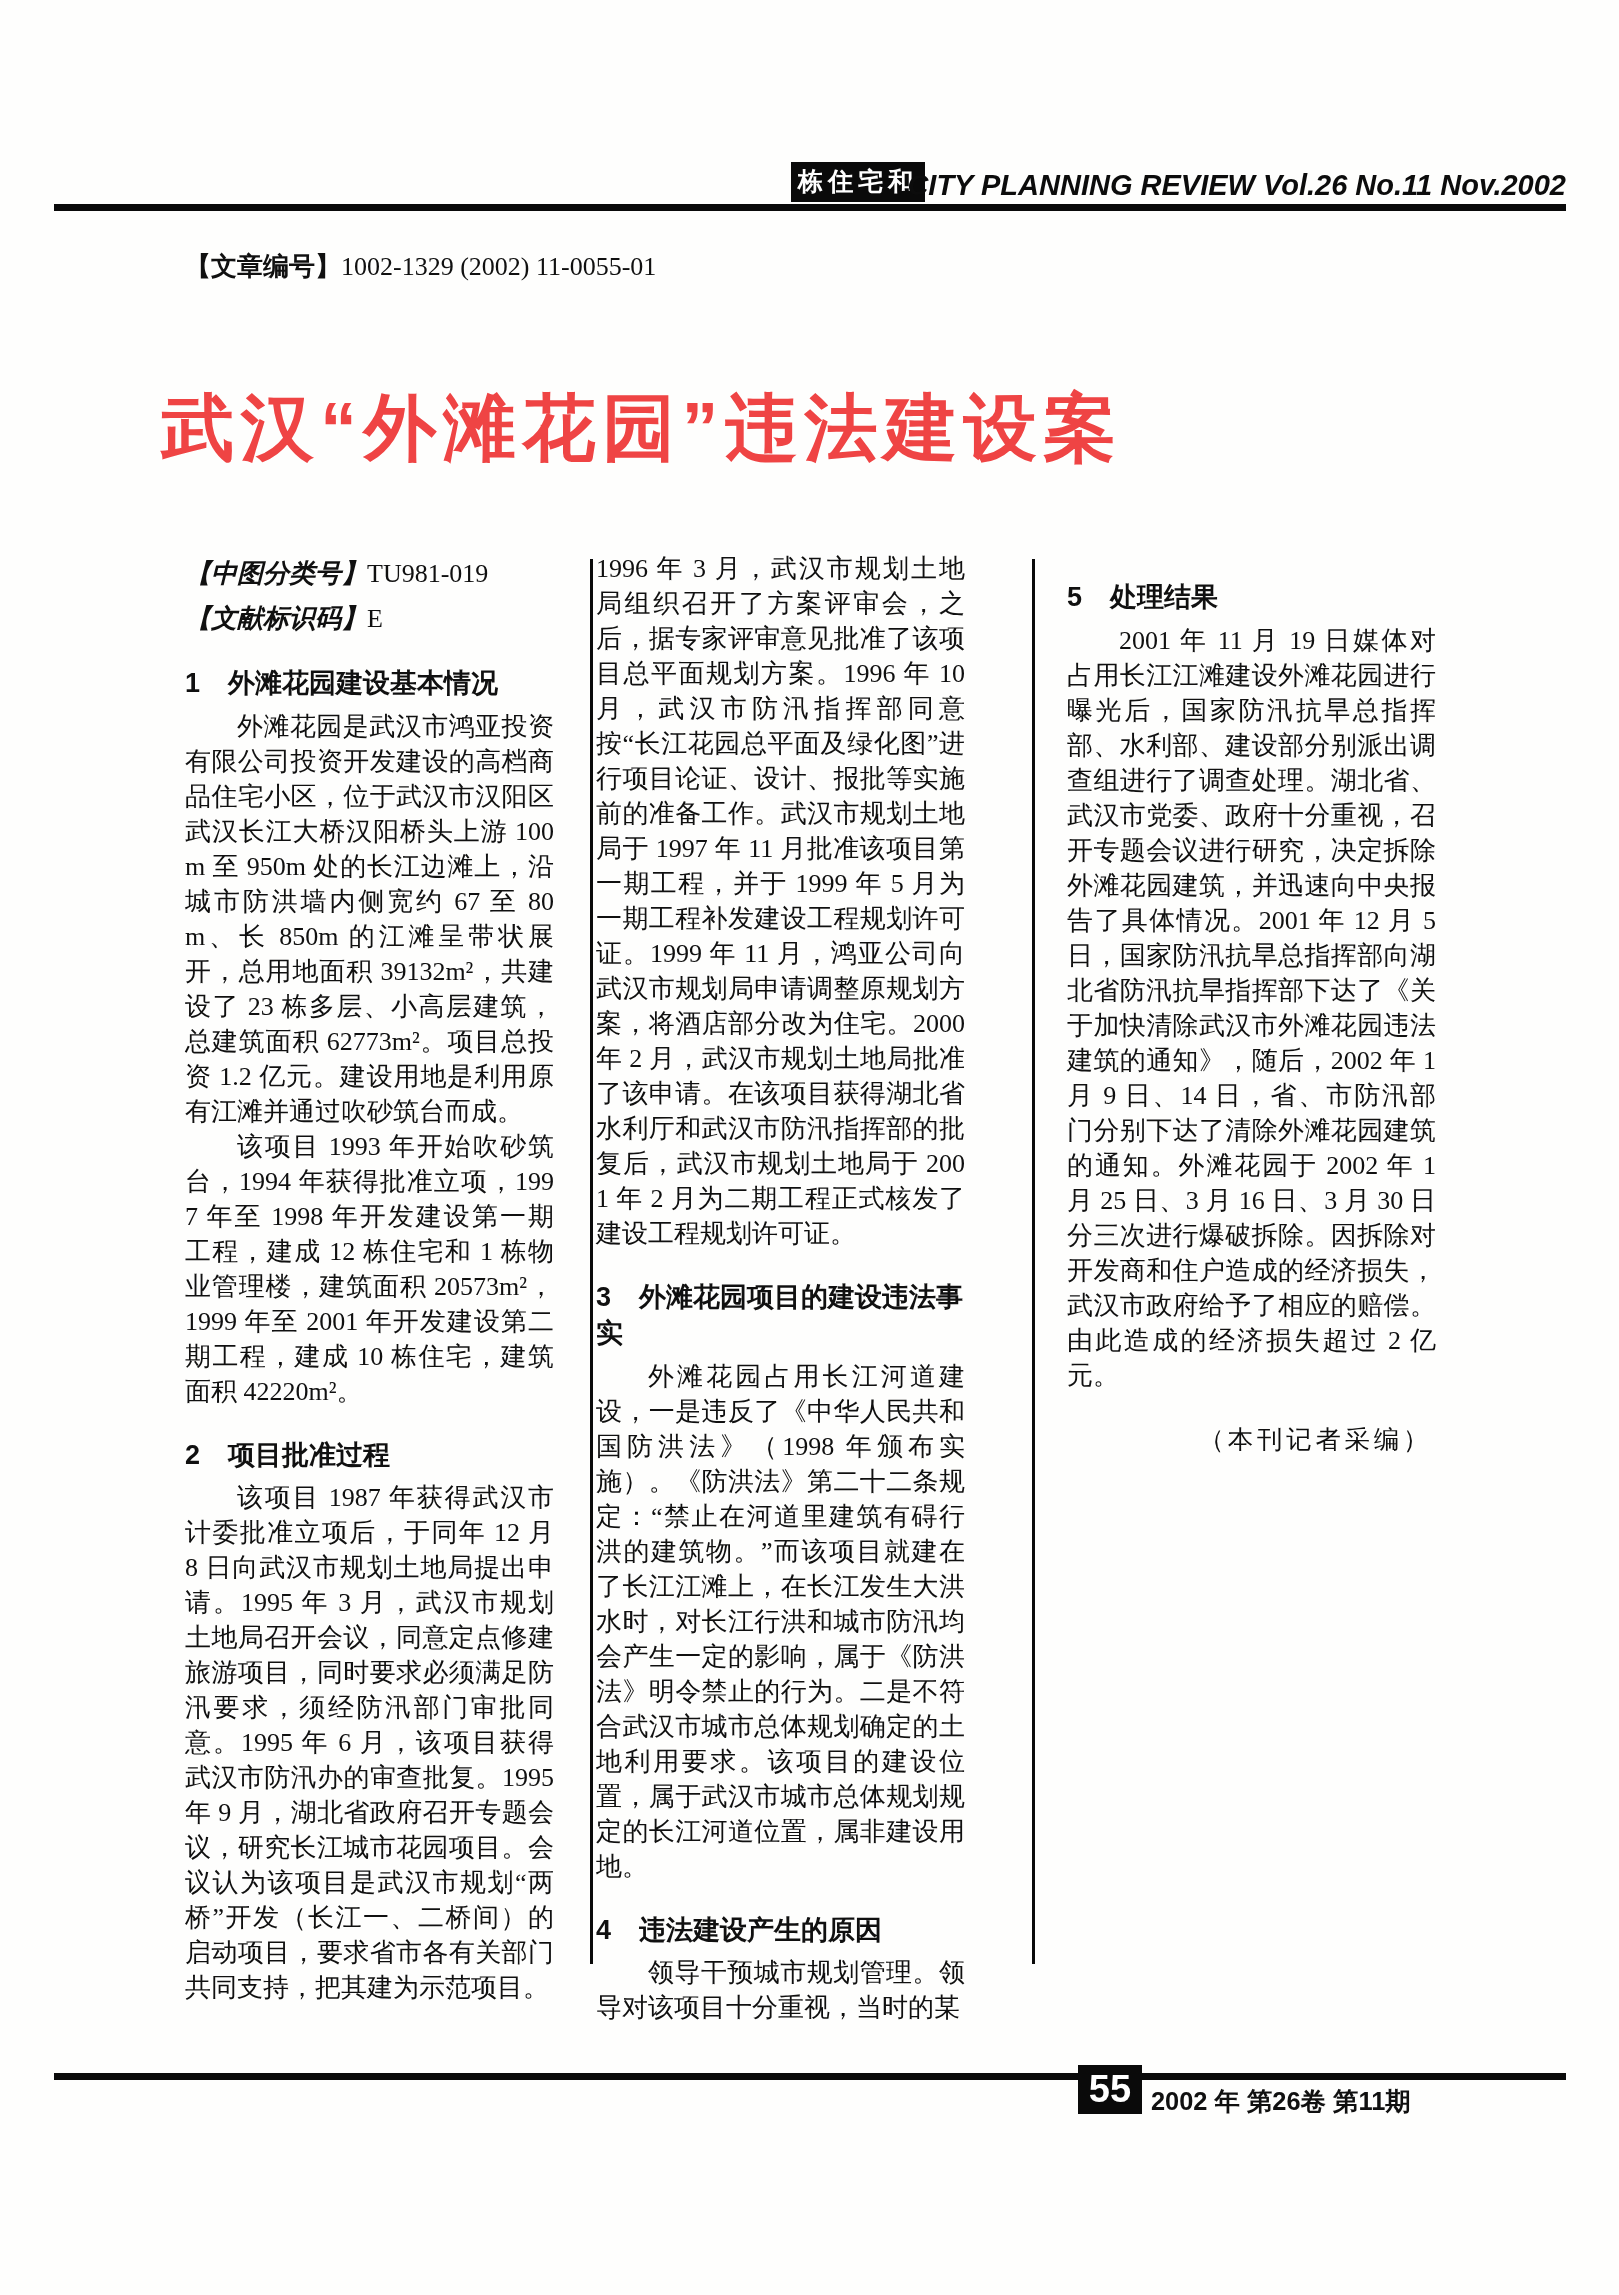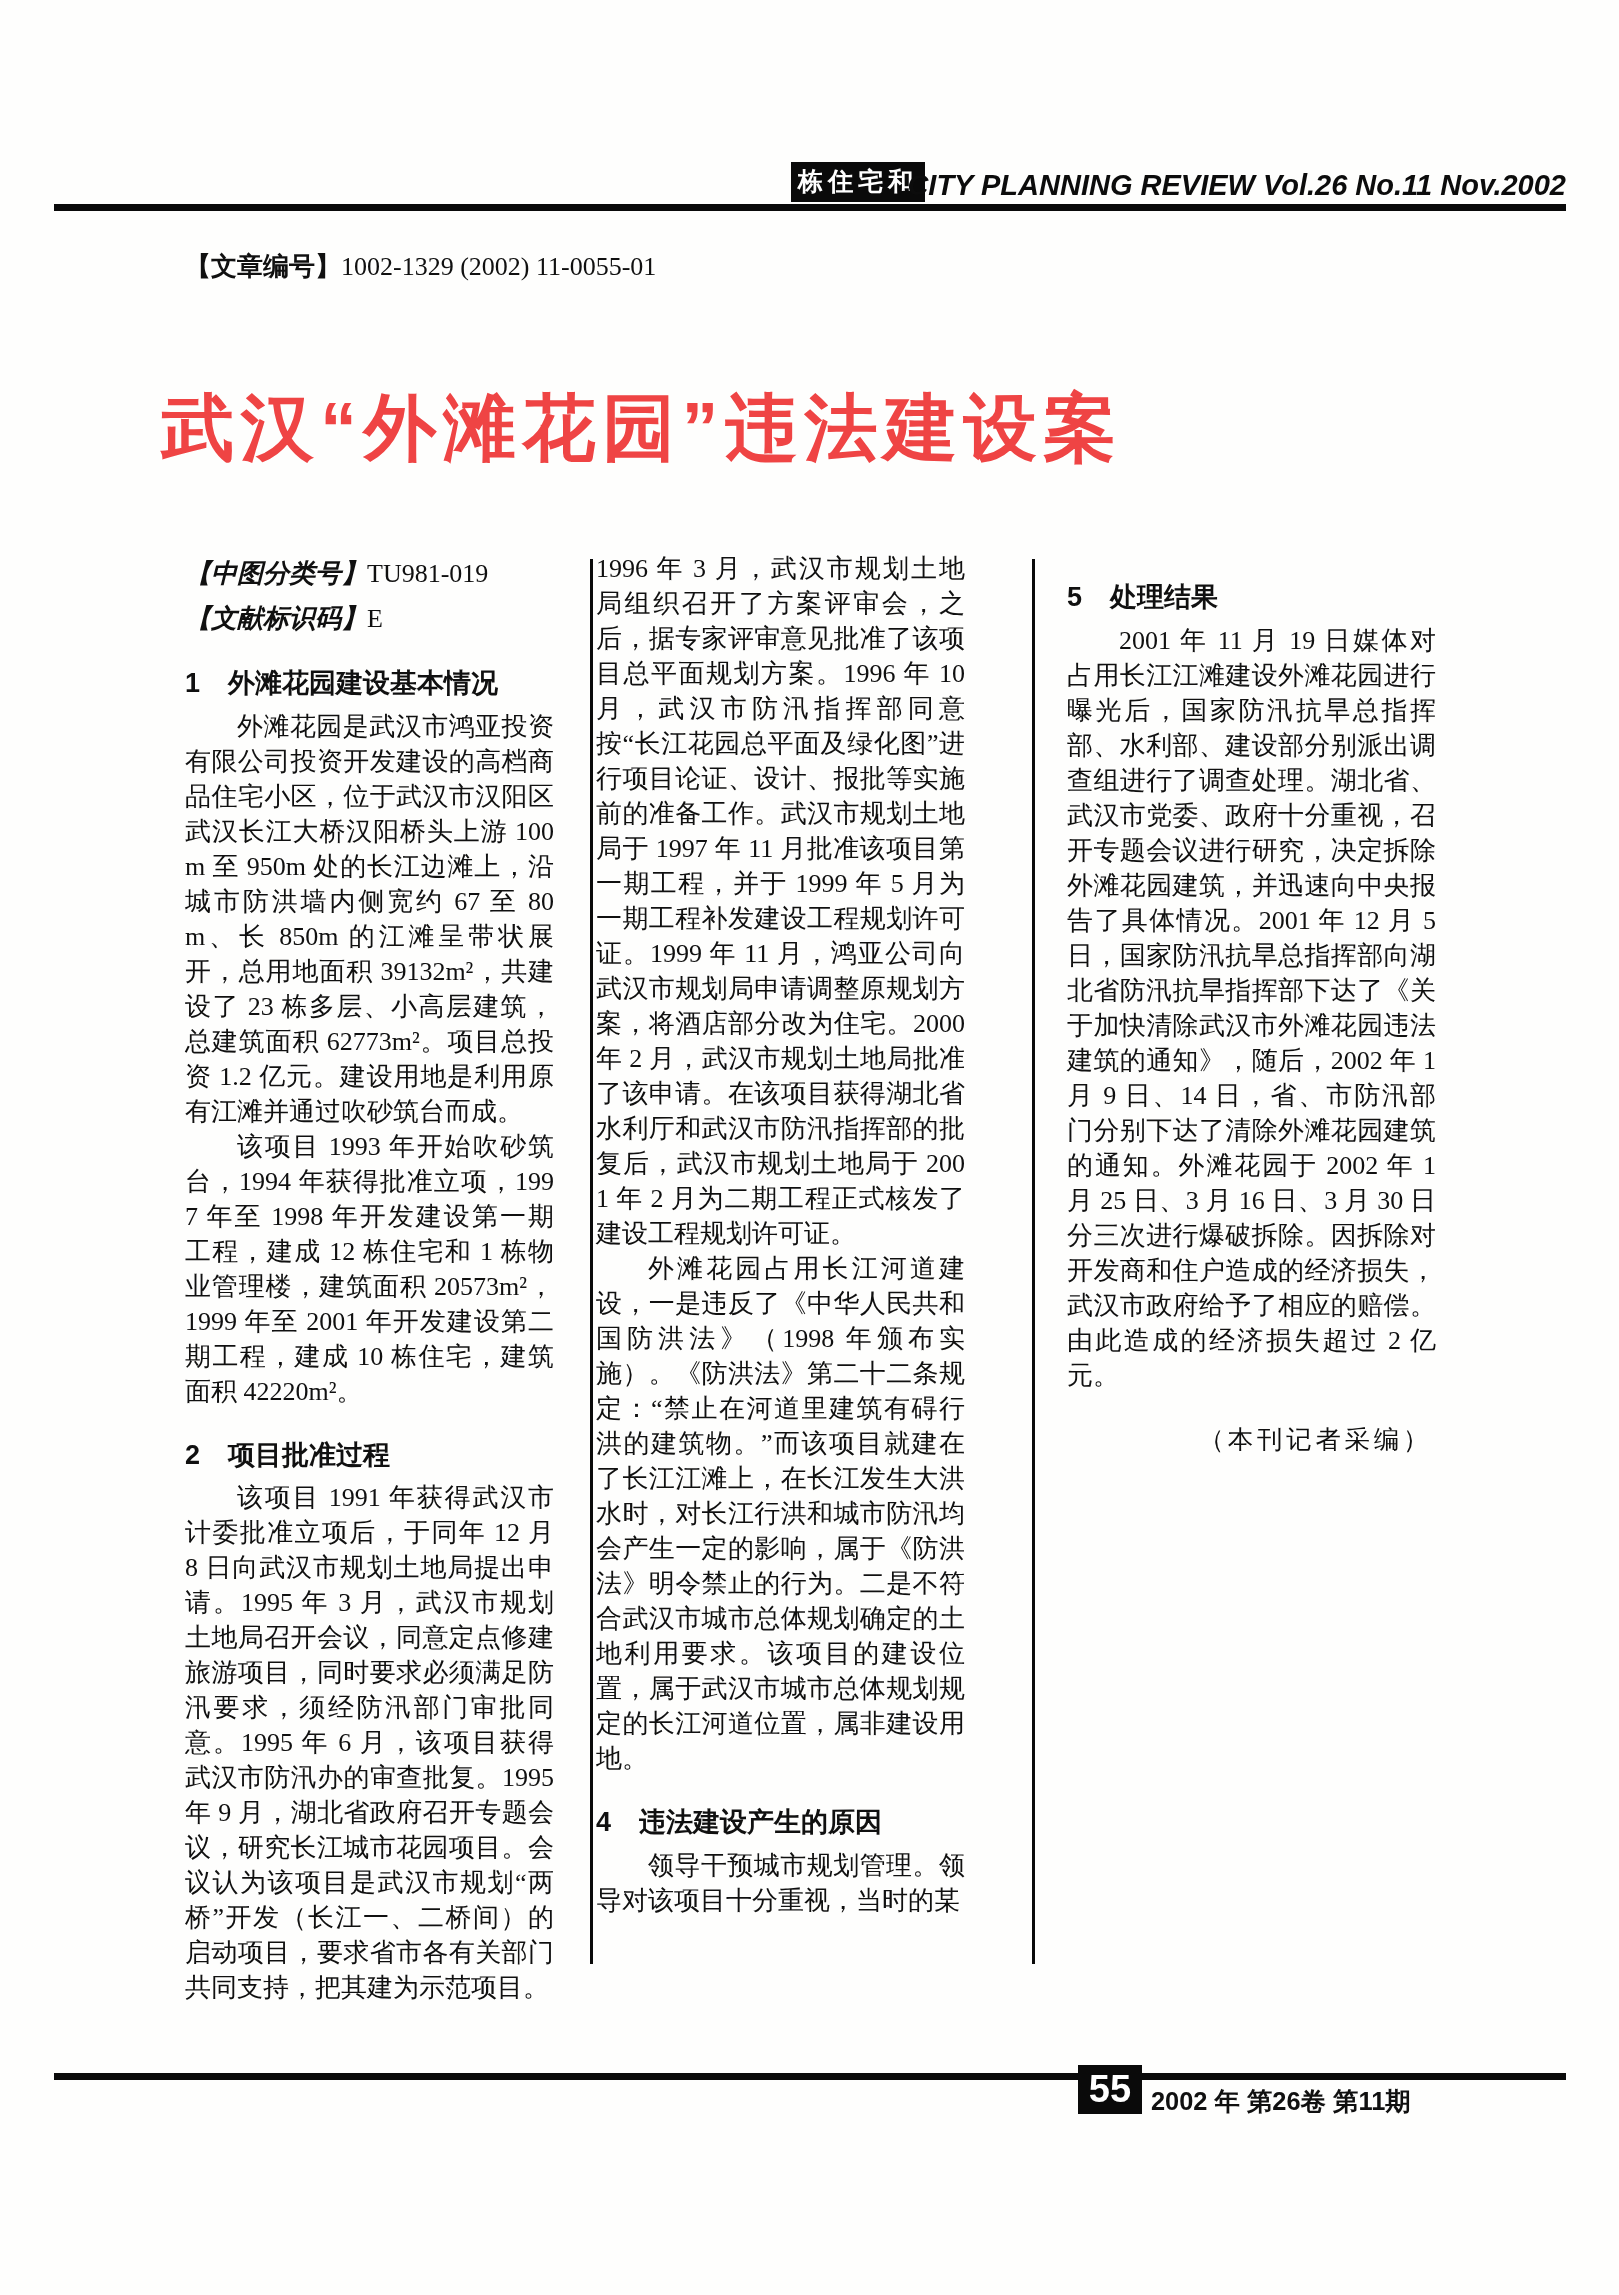--- a/index.html
+++ b/index.html
@@ -140,25 +140,28 @@
       <span class="lbl">【文献标识码】</span><span>E</span>
     </div>
     <div class="sec-heading first-heading">
       <span class="h-num">1</span><span>外滩花园建设基本情况</span>
     </div>
     <p class="para">外滩花园是武汉市鸿亚投资有限公司投资开发建设的高档商品住宅小区，位于武汉市汉阳区武汉长江大桥汉阳桥头上游 100m 至 950m 处的长江边滩上，沿城市防洪墙内侧宽约 67 至 80m、长 850m 的江滩呈带状展开，总用地面积 39132m²，共建设了 23 栋多层、小高层建筑，总建筑面积 62773m²。项目总投资 1.2 亿元。建设用地是利用原有江滩并通过吹砂筑台而成。</p>
     <p class="para">该项目 1993 年开始吹砂筑台，1994 年获得批准立项，1997 年至 1998 年开发建设第一期工程，建成 12 栋住宅和 1 栋物业管理楼，建筑面积 20573m²，1999 年至 2001 年开发建设第二期工程，建成 10 栋住宅，建筑面积 42220m²。</p>
     <div class="sec-heading">
       <span class="h-num">2</span><span>项目批准过程</span>
     </div>
-    <p class="para">该项目 1991 年获得武汉市计委批准立项后，于同年 12 月 8 日向武汉市规划土地局提出申请。1995 年 3 月，武汉市规划土地局召开会议，同意定点修建旅游项目，同时要求必须满足防汛要求，须经防汛部门审批同意。1995 年 6 月，该项目获得武汉市防汛办的审查批复。1995 年 9 月，湖北省政府召开专题会议，研究长江城市花园项目。会议认为该项目是武汉市规划“两桥”开发（长江一、二桥间）的启动项目，要求省市各有关部门共同支持，把其建为示范项目。</p>
+    <p class="para">该项目 1987 年获得武汉市计委批准立项后，于同年 12 月 8 日向武汉市规划土地局提出申请。1995 年 3 月，武汉市规划土地局召开会议，同意定点修建旅游项目，同时要求必须满足防汛要求，须经防汛部门审批同意。1995 年 6 月，该项目获得武汉市防汛办的审查批复。1995 年 9 月，湖北省政府召开专题会议，研究长江城市花园项目。会议认为该项目是武汉市规划“两桥”开发（长江一、二桥间）的启动项目，要求省市各有关部门共同支持，把其建为示范项目。</p>
   </div>
 
   <div class="col col-middle">
     <p class="para cont">1996 年 3 月，武汉市规划土地局组织召开了方案评审会，之后，据专家评审意见批准了该项目总平面规划方案。1996 年 10 月，武汉市防汛指挥部同意按“长江花园总平面及绿化图”进行项目论证、设计、报批等实施前的准备工作。武汉市规划土地局于 1997 年 11 月批准该项目第一期工程，并于 1999 年 5 月为一期工程补发建设工程规划许可证。1999 年 11 月，鸿亚公司向武汉市规划局申请调整原规划方案，将酒店部分改为住宅。2000 年 2 月，武汉市规划土地局批准了该申请。在该项目获得湖北省水利厅和武汉市防汛指挥部的批复后，武汉市规划土地局于 2001 年 2 月为二期工程正式核发了建设工程规划许可证。</p>
+    <div class="sec-heading">
+      <span class="h-num">3</span><span>外滩花园项目的建设违法事实</span>
+    </div>
     <p class="para">外滩花园占用长江河道建设，一是违反了《中华人民共和国防洪法》（1998 年颁布实施）。《防洪法》第二十二条规定：“禁止在河道里建筑有碍行洪的建筑物。”而该项目就建在了长江江滩上，在长江发生大洪水时，对长江行洪和城市防汛均会产生一定的影响，属于《防洪法》明令禁止的行为。二是不符合武汉市城市总体规划确定的土地利用要求。该项目的建设位置，属于武汉市城市总体规划规定的长江河道位置，属非建设用地。</p>
     <div class="sec-heading">
       <span class="h-num">4</span><span>违法建设产生的原因</span>
     </div>
     <p class="para">领导干预城市规划管理。领导对该项目十分重视，当时的某</p>
   </div>
 
   <div class="col col-right">
     <div class="sec-heading">
       <span class="h-num">5</span><span>处理结果</span>

